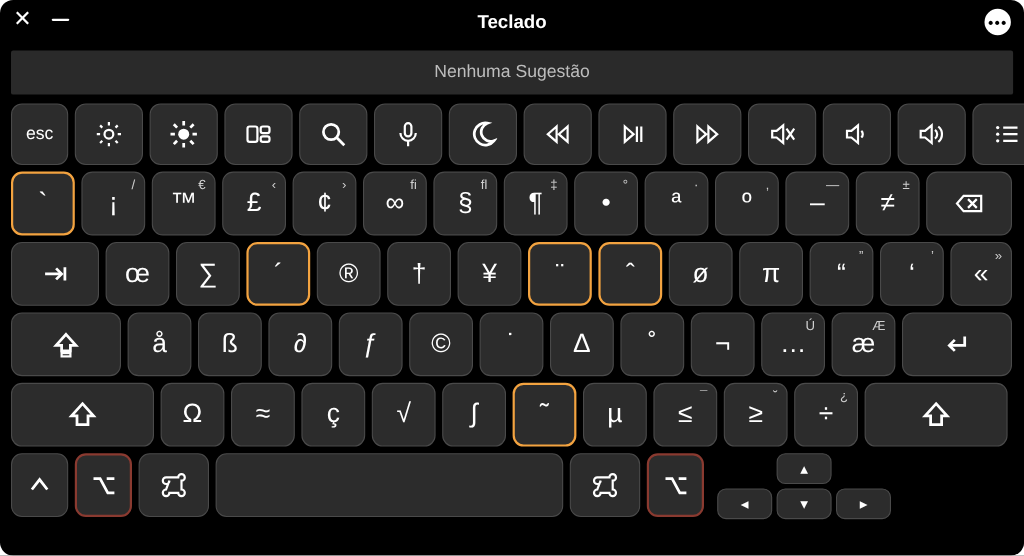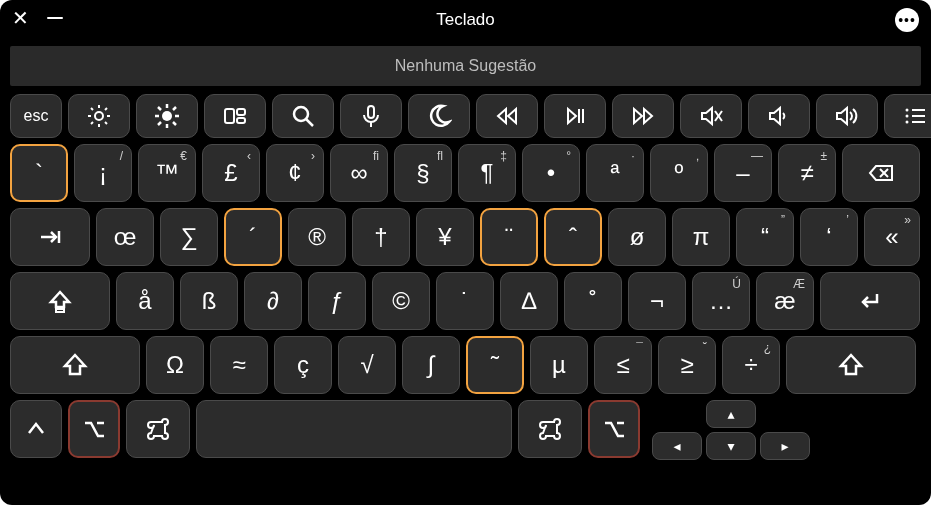--- a/index.html
+++ b/index.html
@@ -14,21 +14,21 @@
   }
   .titlebar {
     height: 40px;
     display: flex;
     align-items: center;
     justify-content: center;
     position: relative;
   }
   .tb-left { position: absolute; left: 12px; top: 8px; display: flex; gap: 18px; align-items: center; }
   .tb-right { position: absolute; right: 12px; top: 8px; }
-  .title { font-weight: 400; font-size: 17px; }
+  .title { font-weight: 700; font-size: 17px; }
   .close-x { font-size: 20px; line-height: 1; cursor: pointer; }
   .min { width: 16px; height: 2px; background: #fff; display: inline-block; border-radius: 1px; }
   .more { width: 24px; height: 24px; border-radius: 50%; background: #fff; color: #000; display: flex; align-items: center; justify-content: center; font-size: 14px; letter-spacing: 1px; }
   .suggestion {
     margin: 6px 10px 8px;
     height: 40px;
     background: #2a2a2a;
     border-radius: 2px;
     display: flex; align-items: center; justify-content: center;
     color: #bdbdbd;
@@ -59,21 +59,21 @@
   .key .top {
     position: absolute;
     top: 4px; right: 8px;
     font-size: 12px;
     color: #d0d0d0;
   }
   .key .main {
     font-size: 24px;
     line-height: 1;
   }
-  .key.fn { height: 44px; }
+  .key.fn { height: 56px; }
   .key.hl { border: 2px solid #f3a340; }
   .key.hl-red { border: 2px solid #8a3a30; }
   .bottom-row { display:flex; gap:6px; }
   .arrow-cluster {
     display: grid;
     grid-template-columns: 50px 50px 50px;
     grid-template-rows: 28px 28px;
     gap: 4px;
     margin-left: 6px;
   }

